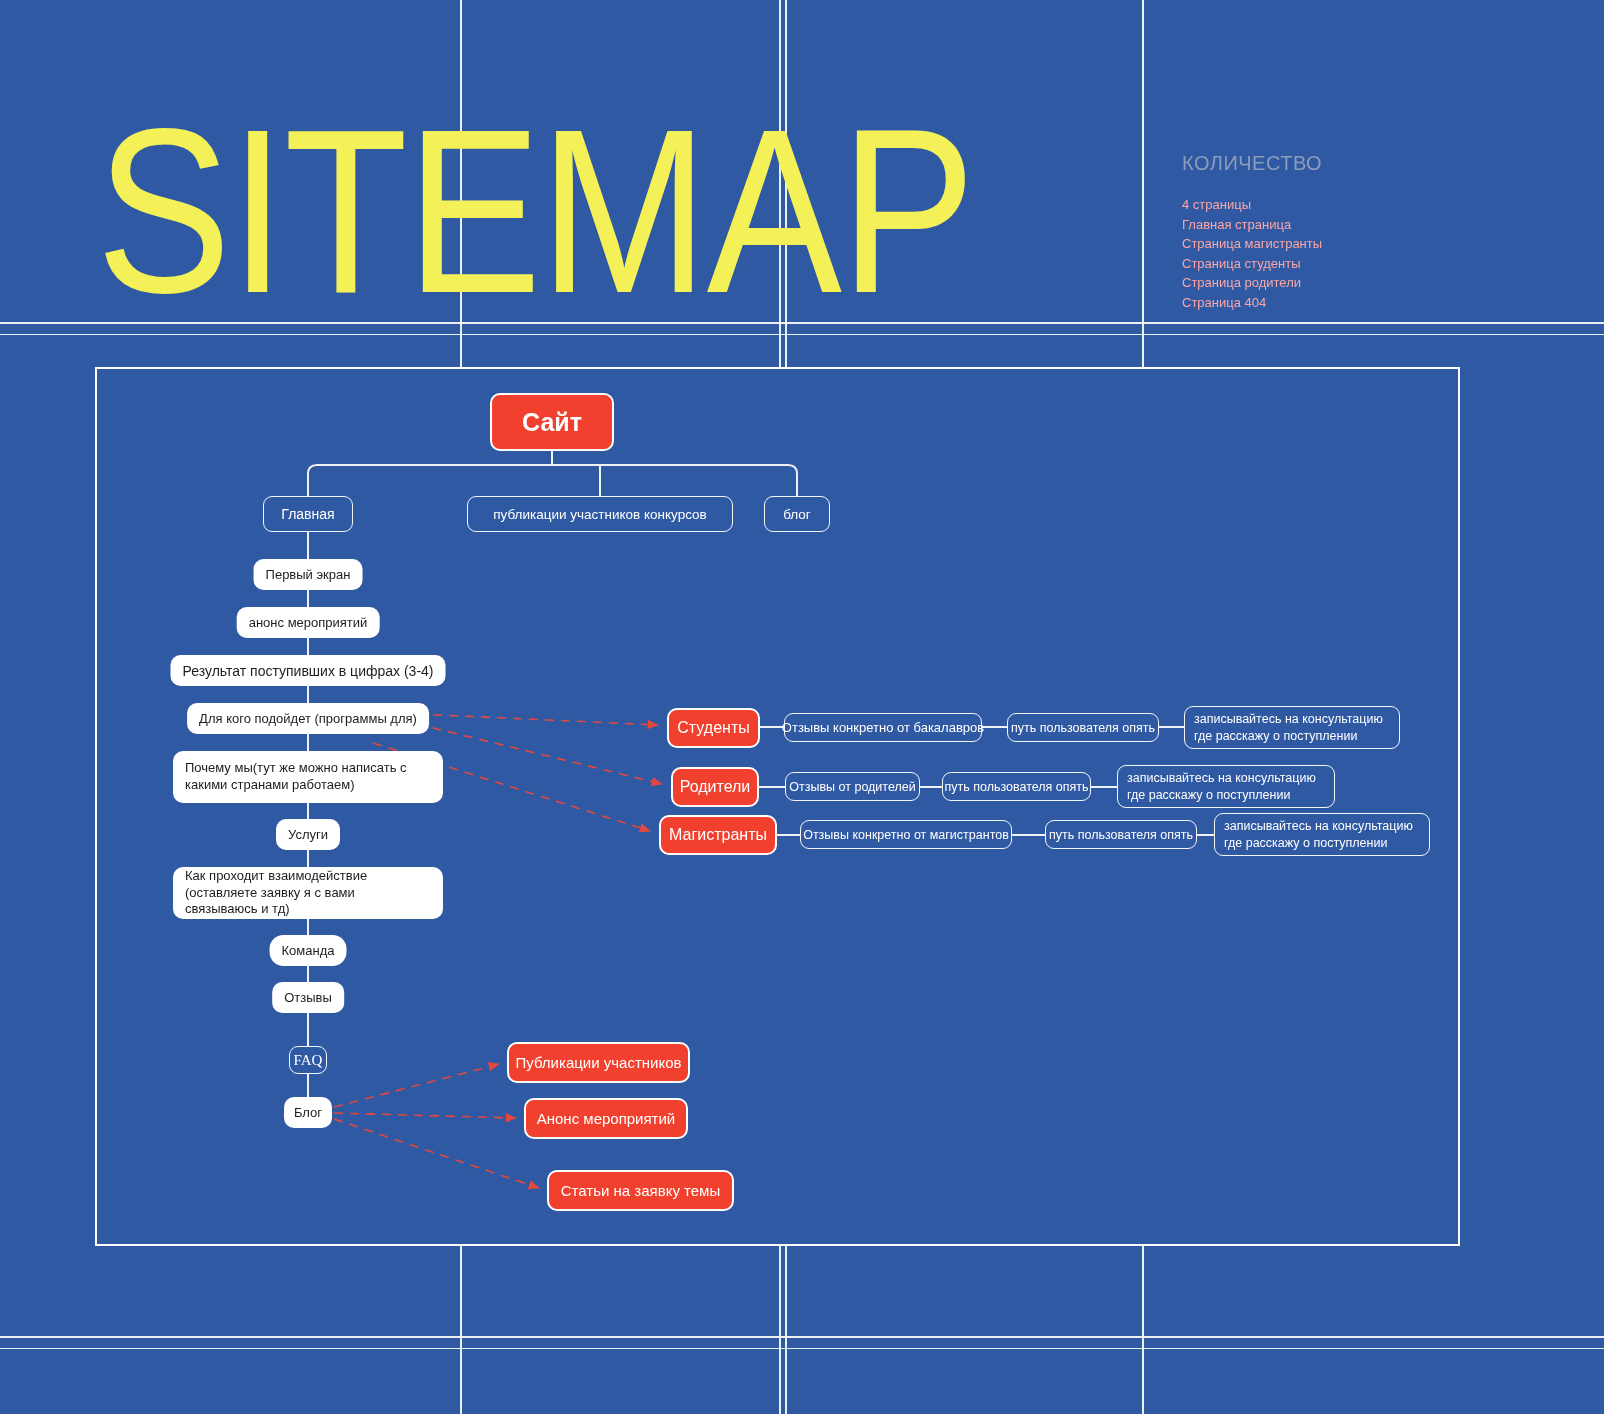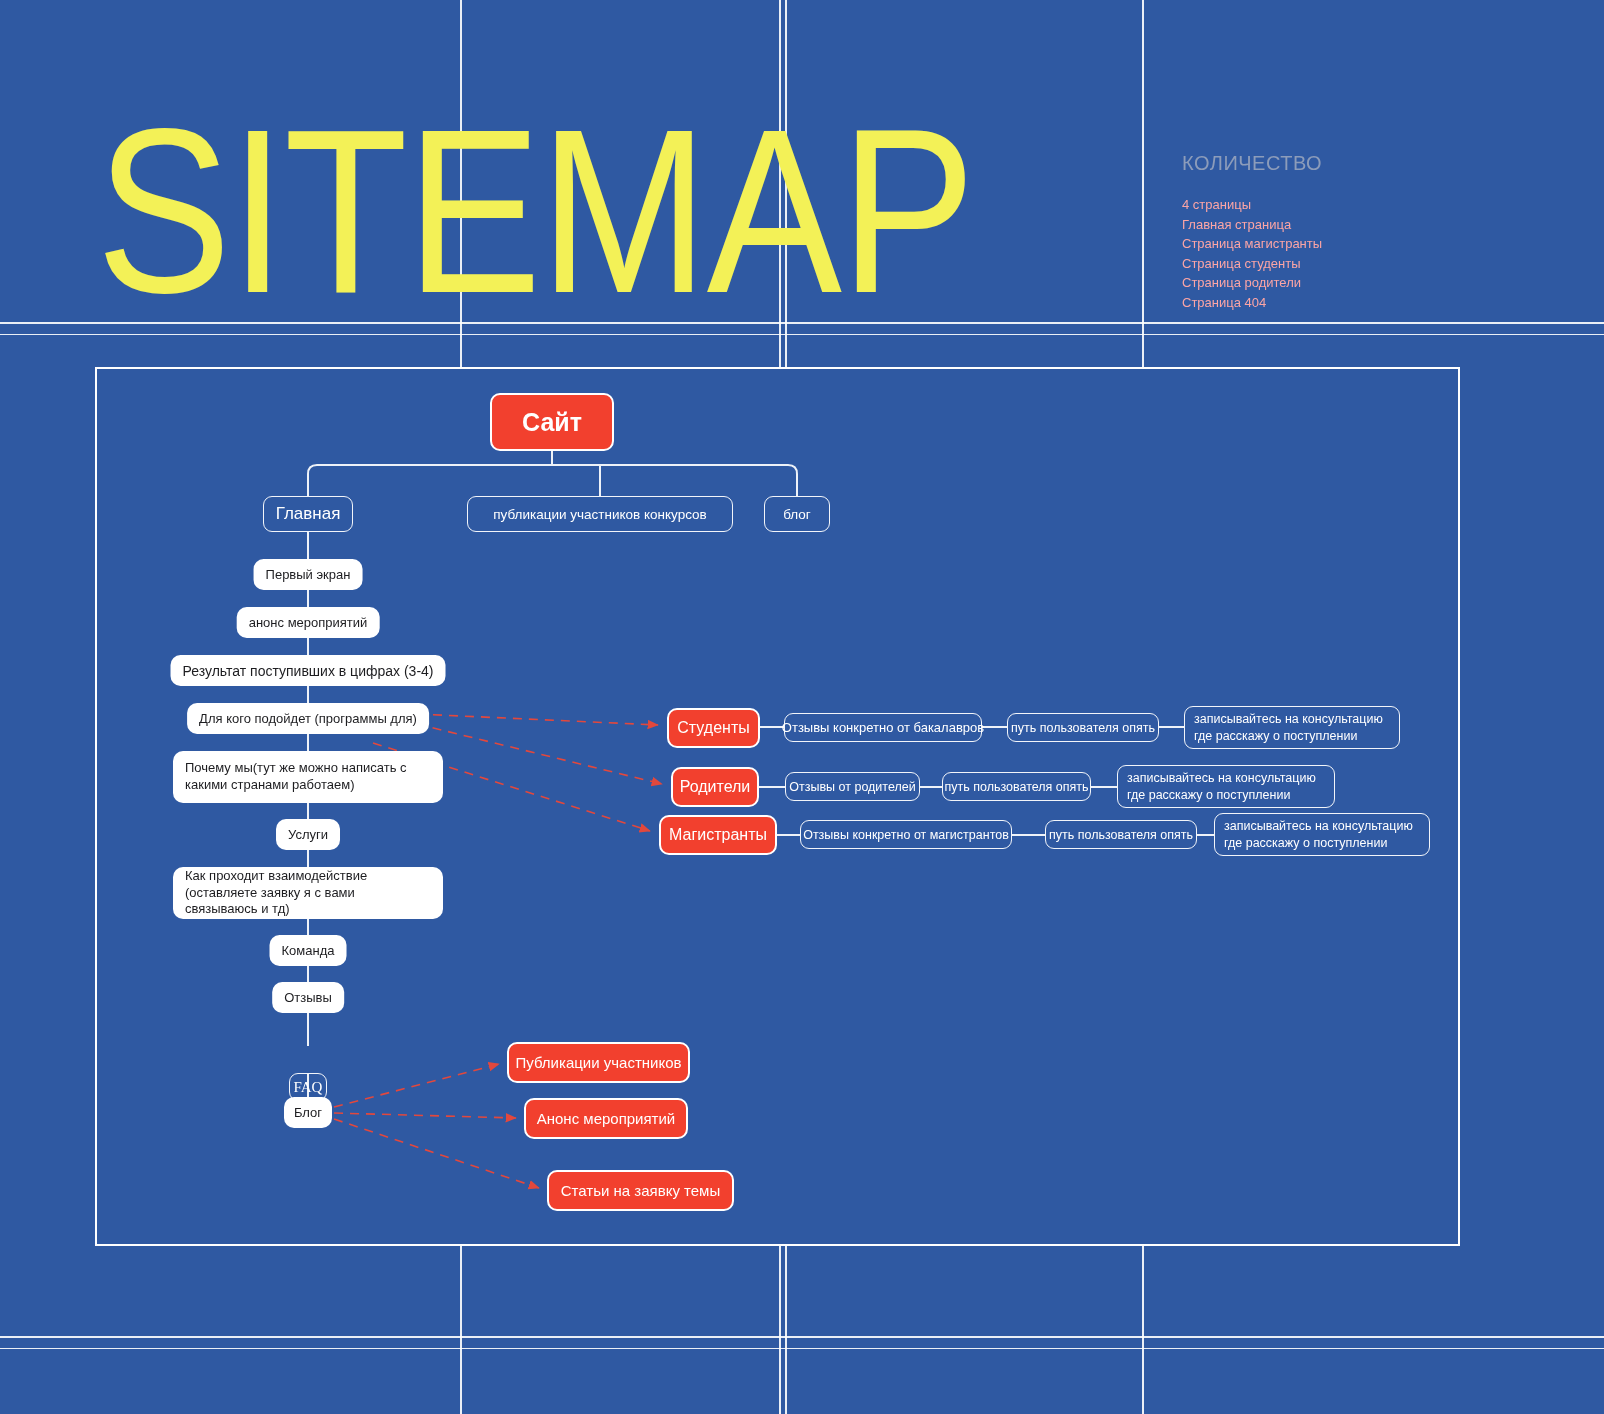--- a/index.html
+++ b/index.html
@@ -88,34 +88,34 @@
       <path d="M320,355 L565,415" marker-end="url(#arrow)"></path>
       <path d="M276,374 L553,462" marker-end="url(#arrow)"></path>
       <path d="M237,738 L402,695" marker-end="url(#arrow)"></path>
       <path d="M237,744 L419,749" marker-end="url(#arrow)"></path>
       <path d="M237,750 L442,819" marker-end="url(#arrow)"></path>
     </g>
   </svg>
 
   <div class="node red" style="left:393px;top:24px;width:124px;height:58px;font-size:25px;font-weight:bold;">Сайт</div>
 
-  <div class="node outline" style="left:166px;top:127px;width:90px;height:36px;font-size:17px;">Главная</div>
+  <div class="node outline" style="left:166px;top:127px;width:90px;height:36px;font-size:14px;">Главная</div>
   <div class="node outline" style="left:370px;top:127px;width:266px;height:36px;font-size:13.5px;">публикации участников конкурсов</div>
   <div class="node outline" style="left:667px;top:127px;width:66px;height:36px;font-size:13.5px;">блог</div>
 
   <div class="node solid centered" style="left:211px;top:190px;height:31px;font-size:13px;padding:0 12px;">Первый экран</div>
   <div class="node solid centered" style="left:211px;top:238px;height:31px;font-size:13px;padding:0 12px;">анонс мероприятий</div>
   <div class="node solid centered" style="left:211px;top:286px;height:31px;font-size:14px;padding:0 12px;">Результат поступивших в цифрах (3-4)</div>
   <div class="node solid centered" style="left:211px;top:334px;height:31px;font-size:13px;padding:0 12px;">Для кого подойдет (программы для)</div>
   <div class="node solid wrap" style="left:76px;top:382px;width:270px;height:52px;font-size:13px;padding:0 12px;">Почему мы(тут же можно написать с какими странами работаем)</div>
   <div class="node solid centered" style="left:211px;top:450px;height:31px;font-size:13px;padding:3px 12px;">Услуги</div>
   <div class="node solid wrap" style="left:76px;top:498px;width:270px;height:52px;font-size:13px;padding:0 12px;">Как проходит взаимодействие (оставляете заявку я с вами связываюсь и тд)</div>
-  <div class="node solid centered" style="left:211px;top:566px;height:31px;font-size:13px;padding:0 12px;">Команда</div>
+  <div class="node solid centered" style="left:211px;top:566px;height:31px;font-size:13px;padding:0 12px;border-radius:14px;">Команда</div>
   <div class="node solid centered" style="left:211px;top:613px;height:31px;font-size:13px;padding:0 12px;">Отзывы</div>
-  <div class="node outline serif centered" style="left:211px;top:704px;width:38px;height:28px;font-size:15px;left:230px;transform:translateX(-100%);left:211px;transform:translateX(-50%);">FAQ</div>
+  <div class="node outline serif centered" style="left:211px;top:677px;width:38px;height:28px;font-size:15px;left:230px;transform:translateX(-100%);left:211px;transform:translateX(-50%);">FAQ</div>
   <div class="node solid" style="left:187px;top:728px;width:48px;height:31px;font-size:13px;">Блог</div>
 
   <div class="node red" style="left:570px;top:339px;width:93px;height:40px;font-size:16px;">Студенты</div>
   <div class="node outline" style="left:687px;top:344px;width:198px;height:29px;font-size:13px;">Отзывы конкретно от бакалавров</div>
   <div class="node outline" style="left:910px;top:344px;width:152px;height:29px;font-size:12.5px;">путь пользователя опять</div>
   <div class="node outline wrap" style="left:1087px;top:337px;width:216px;height:43px;font-size:12.5px;padding:0 9px;">записывайтесь на консультацию где расскажу о поступлении</div>
 
   <div class="node red" style="left:574px;top:398px;width:88px;height:40px;font-size:16px;">Родители</div>
   <div class="node outline" style="left:688px;top:403px;width:135px;height:29px;font-size:12.5px;">Отзывы от родителей</div>
   <div class="node outline" style="left:845px;top:403px;width:149px;height:29px;font-size:12.5px;">путь пользователя опять</div>

